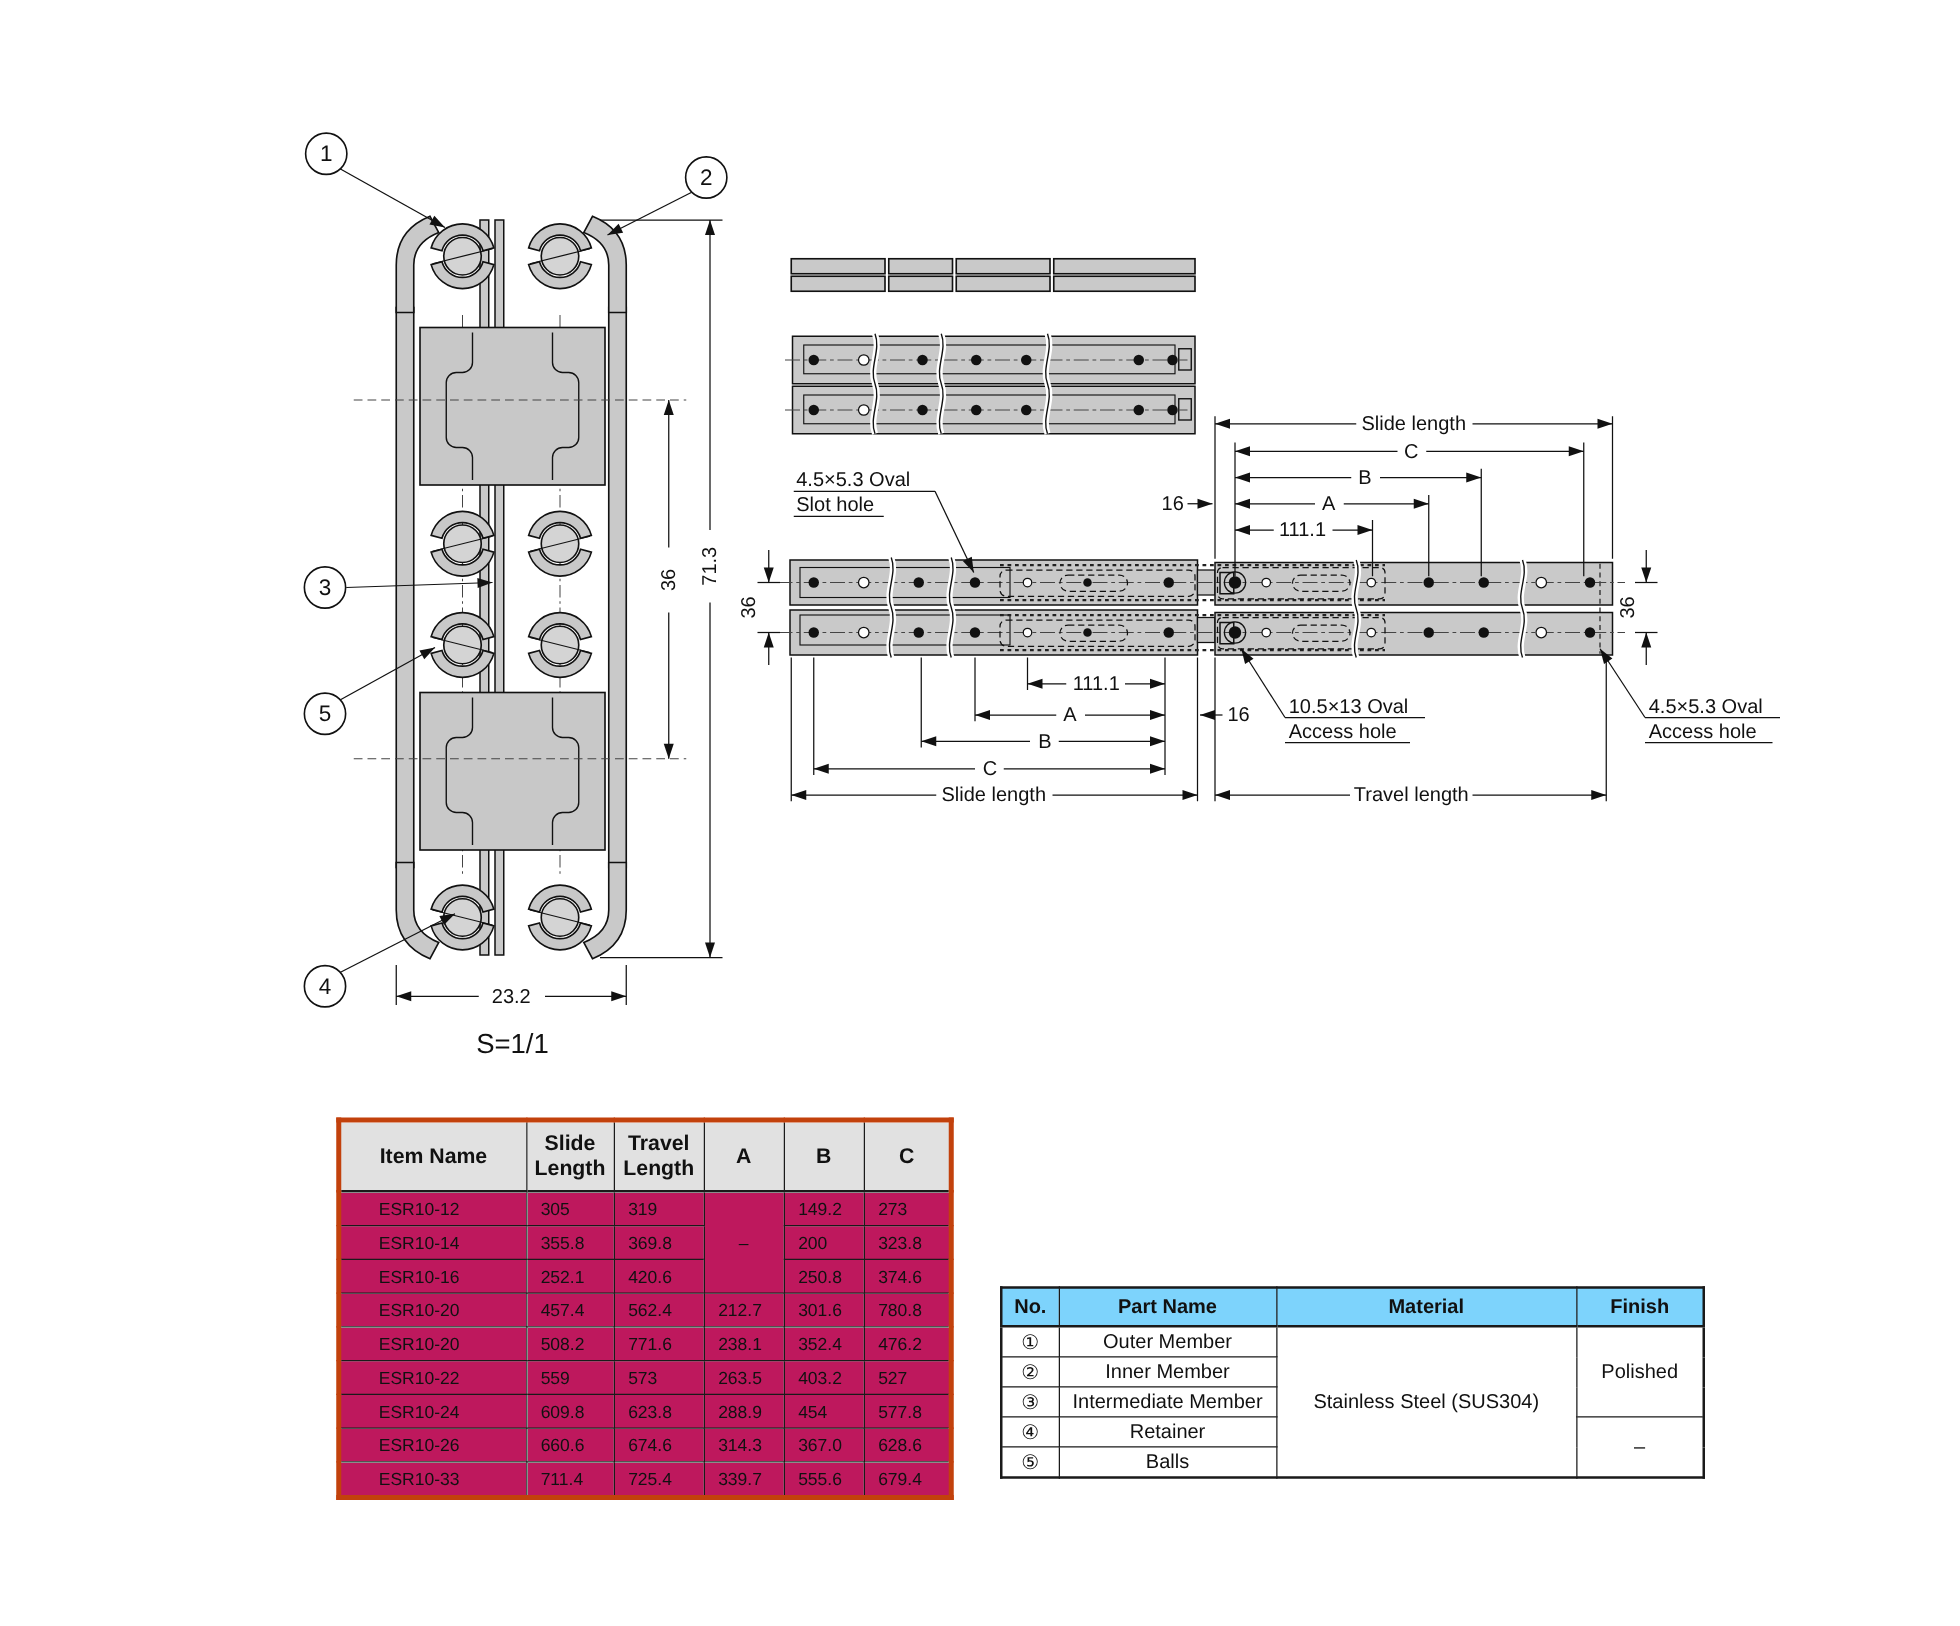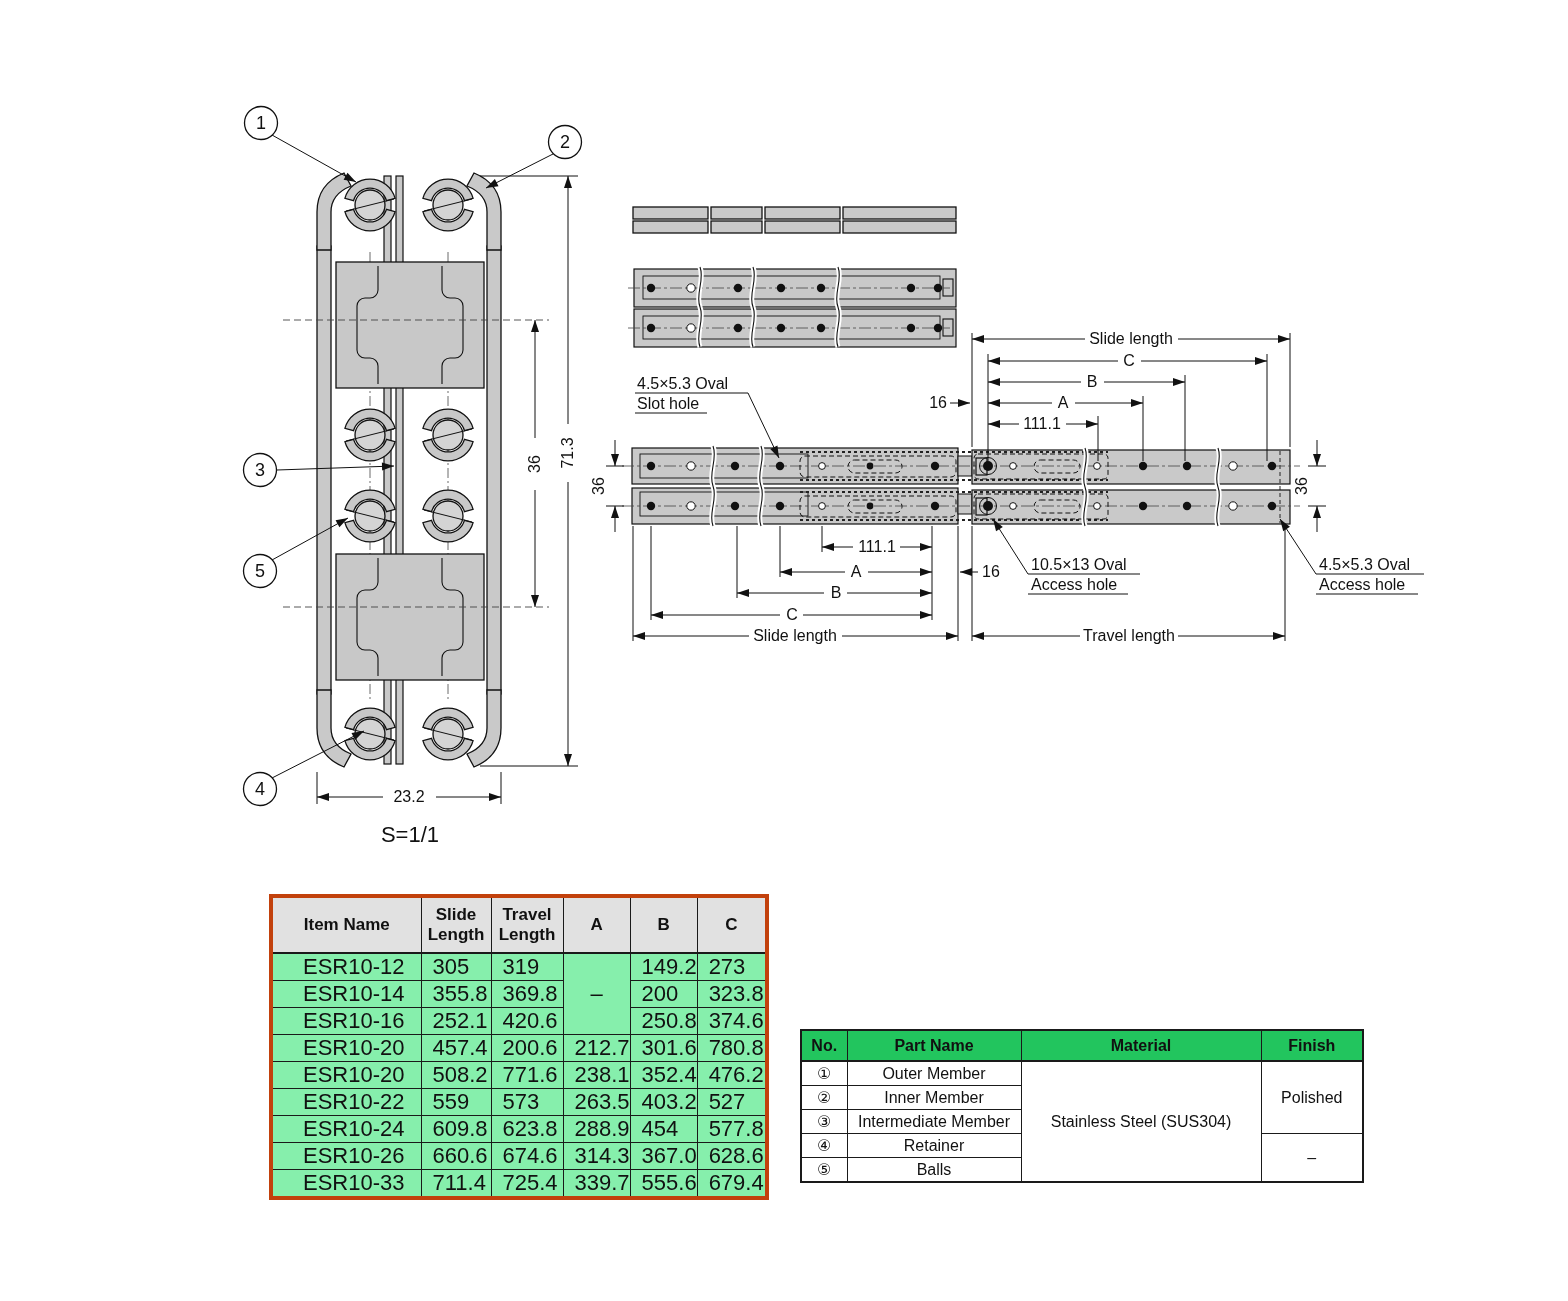--- a/index.html
+++ b/index.html
@@ -12,26 +12,26 @@
   .dim{font-size:16px;}
   .ann{font-size:16px;}
   .scale{font-size:22px;}
   .co{font-size:18px;}
   table{border-collapse:collapse;table-layout:fixed;}
   
   .spec{position:absolute;left:269px;top:894px;border:4px solid #c2410c;}
   .spec th,.spec td{border:1px solid #1a1a1a;overflow:hidden;}
   .spec thead th{background:#e1e1e1;font-weight:bold;font-size:17px;height:54px;
     border-bottom:2.5px solid #1a1a1a;text-align:center;padding:0 2px;line-height:1.15;}
-  .spec td{height:26px;font-size:22px;text-align:left;padding:0 0 0 11px;background:#86efac;}
+  .spec td{height:26px;font-size:14px;text-align:left;padding:0 0 0 11px;background:#be185d;}
   .spec td.item{padding-left:30px;}
   .spec td.mid{text-align:center;padding:0;}
   
   .parts{position:absolute;left:800px;top:1029px;border:2px solid #1a1a1a;font-size:16px;}
-  .parts th{border:1px solid #1a1a1a;border-bottom:2.5px solid #1a1a1a;font-weight:bold;height:27px;background:#22c55e;}
+  .parts th{border:1px solid #1a1a1a;border-bottom:2.5px solid #1a1a1a;font-weight:bold;height:27px;background:#7dd3fc;}
   .parts td{border:1px solid #1a1a1a;height:23px;text-align:center;background:#fff;padding:0 4px;}
 </style>
 </head>
 <body>
 
 <svg width="1568" height="888" viewBox="0 0 1568 888">
   <defs>
     <marker id="mend" markerWidth="13" markerHeight="9" refX="12.5" refY="4.5" orient="auto" markerUnits="userSpaceOnUse">
       <path d="M0.5,0.5 L12.5,4.5 L0.5,8.5 Z" fill="#111"></path>
     </marker>
@@ -383,21 +383,21 @@
     <tr>
       <td class="item">ESR10-16</td>
       <td>252.1</td>
       <td>420.6</td>
       <td>250.8</td>
       <td>374.6</td>
     </tr>
     <tr>
       <td class="item">ESR10-20</td>
       <td>457.4</td>
-      <td>200.6</td>
+      <td>562.4</td>
       <td>212.7</td>
       <td>301.6</td>
       <td>780.8</td>
     </tr>
     <tr>
       <td class="item">ESR10-20</td>
       <td>508.2</td>
       <td>771.6</td>
       <td>238.1</td>
       <td>352.4</td>

